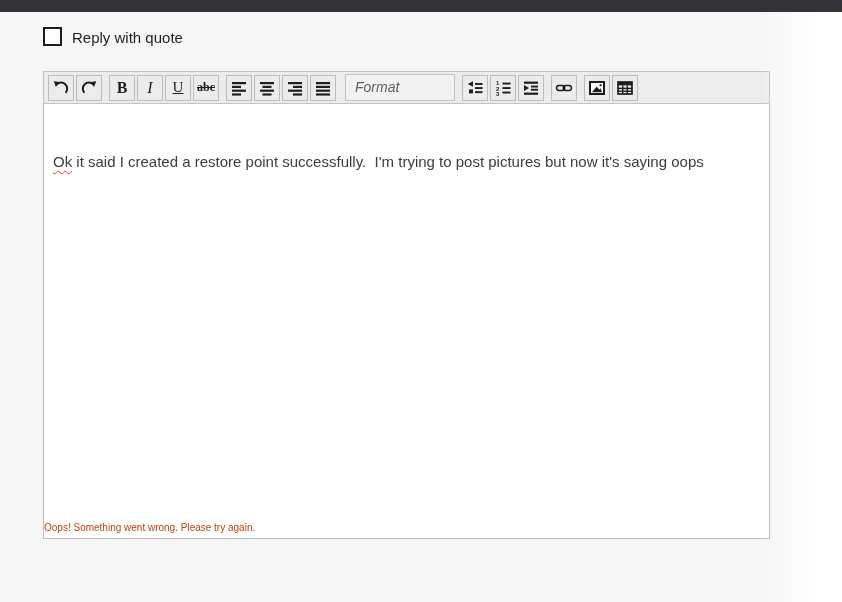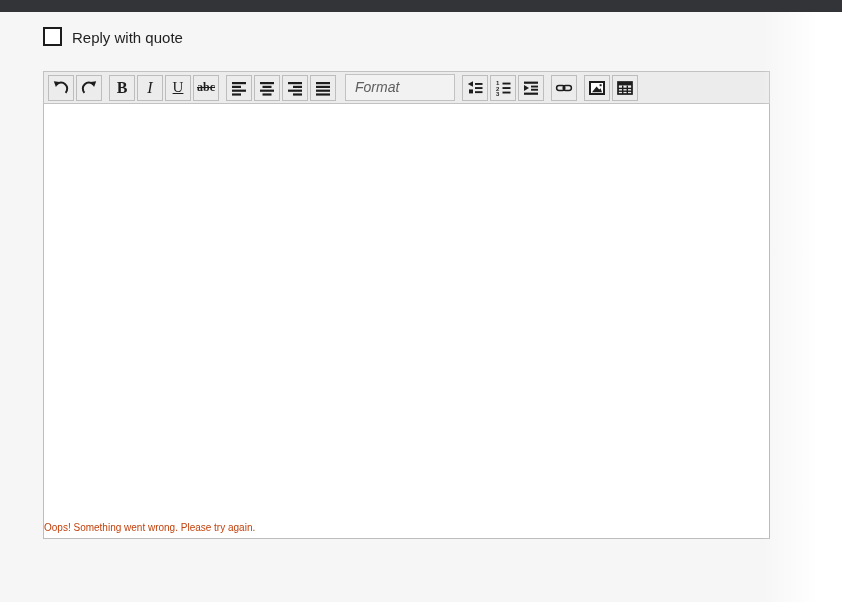--- a/index.html
+++ b/index.html
@@ -246,18 +246,19 @@
             <line x1="2" y1="12.2" x2="16" y2="12.2" stroke="currentColor" stroke-width="1.4"></line>
           </svg>
         </span>
       </div>
     </div>
 
   </div>
 
   <div class="editor">
     <div class="editor-content">
+      <div class="editor-line"><span class="squiggle">Ok</span><span> it said I created a restore point successfully.  I'm trying to post pictures but now it's saying oops</span></div>
     </div>
   </div>
 
   <div class="error-msg">Oops! Something went wrong. Please try again.</div>
 
 </div>
 
 </body></html>

